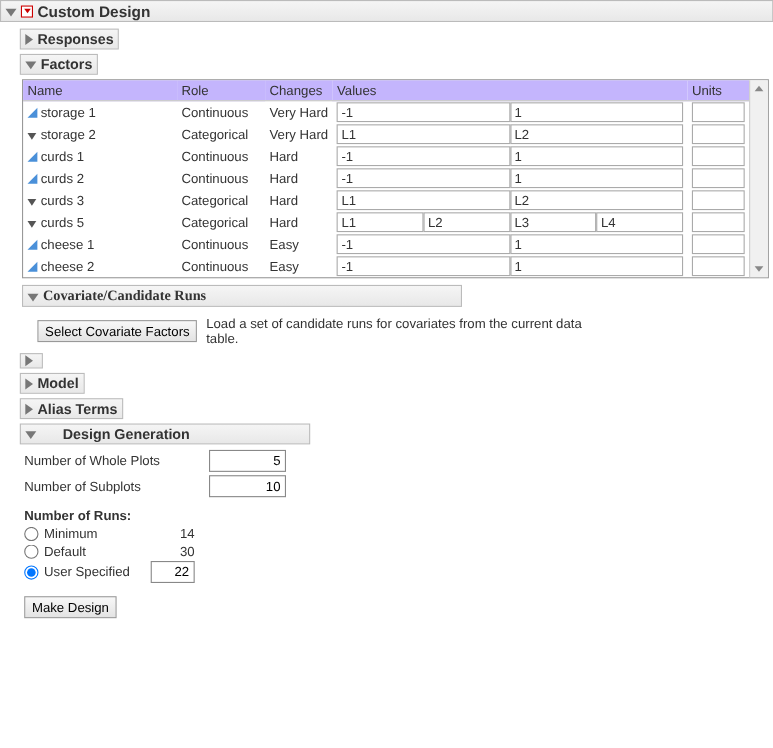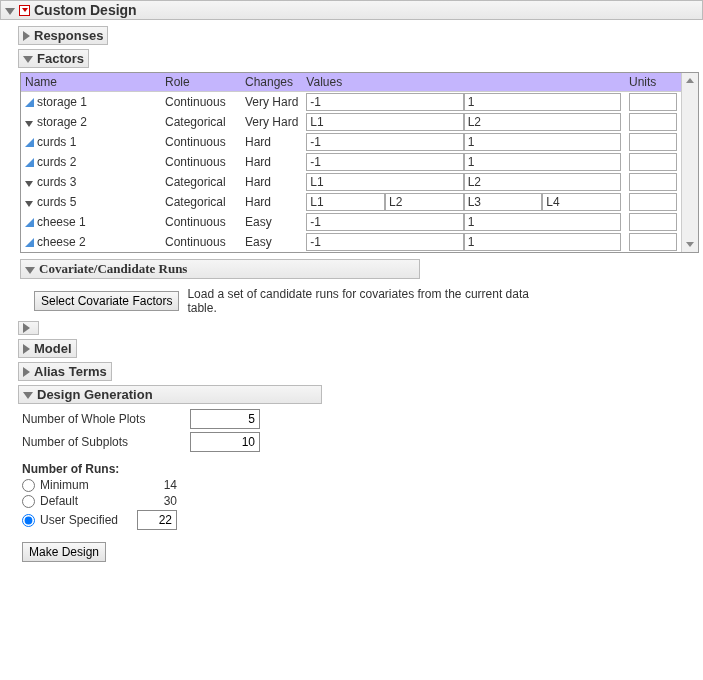--- a/index.html
+++ b/index.html
@@ -279,21 +279,21 @@
   </div>
 
   <div class="sub-section-row">
     <div class="section-header small">
       <span class="disclosure closed"></span>
       <span>Alias Terms</span>
     </div>
   </div>
 
   <div class="sub-section-row">
-    <div class="section-header small" style="width:304px;">
+    <div class="section-header small" style="width:264px;gap:20px;">
       <span class="disclosure open"></span>
       <span>Design Generation</span>
     </div>
   </div>
 
   <div style="padding-left:4px;">
     <div class="dg-row">
       <span class="dg-label-col">Number of Whole Plots</span>
       <input type="text" class="num" style="width: 70px;" value="5">
     </div>

